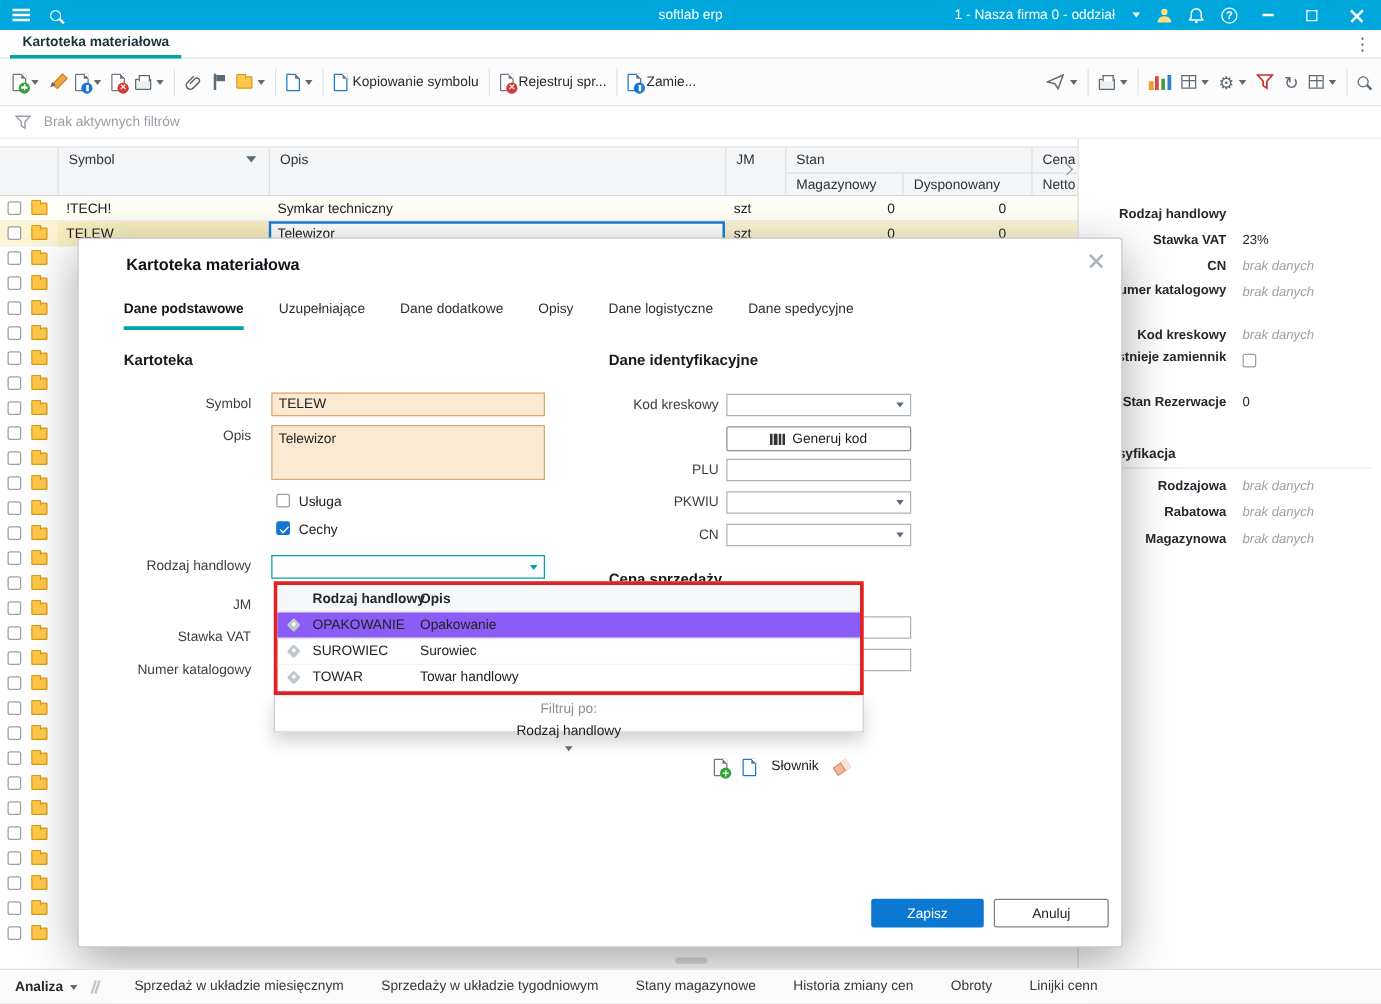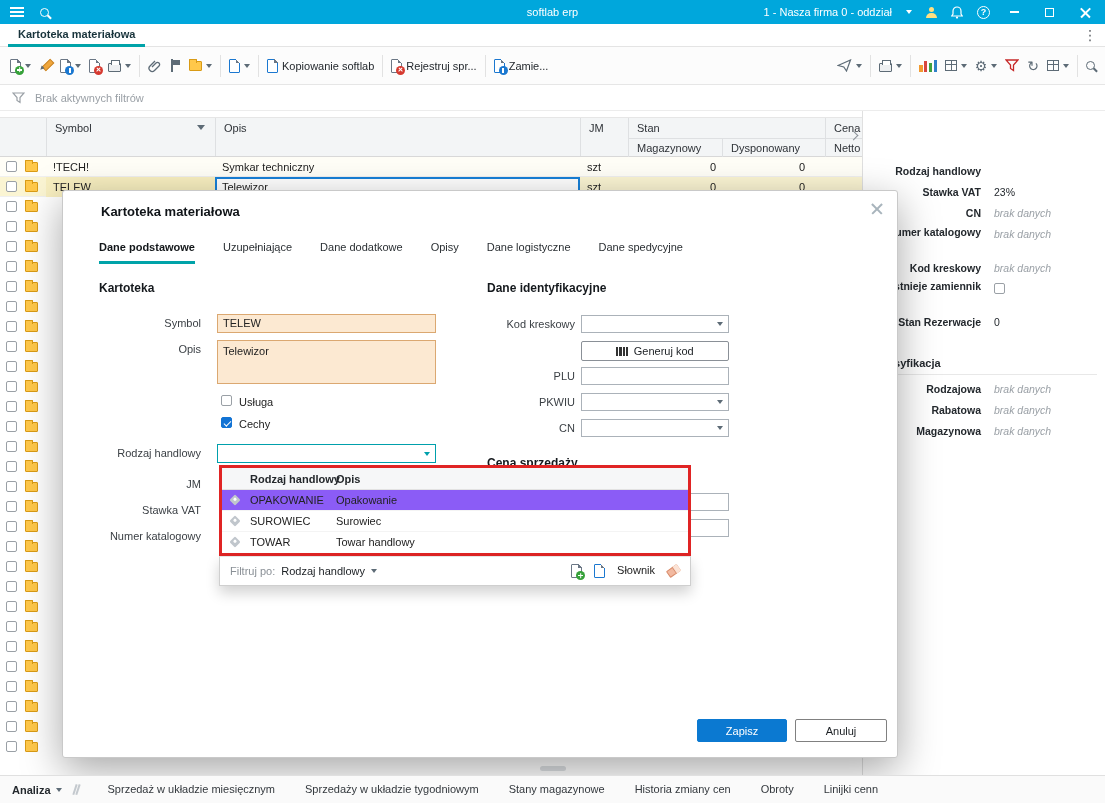--- a/index.html
+++ b/index.html
@@ -150,21 +150,21 @@
   .dd-row { height:21px; position:relative; border-bottom:1px solid #F4F4F4; }
   .dd-row.selected { background:#8b5cf6; }
   .dd-cell-a { position:absolute; left:28px; top:0; line-height:21px; }
   .dd-cell-b { position:absolute; left:114px; top:0; line-height:21px; }
   .dd-head .dd-cell-a, .dd-head .dd-cell-b { line-height:22px; }
   .tagico { position:absolute; left:9px; top:6px; width:8px; height:8px; background:#C0C6CC;
             border-radius:1.5px; transform:rotate(45deg); }
   .tagico::after { content:''; position:absolute; left:2px; top:2px; width:2.5px; height:2.5px;
                    border-radius:50%; background:#fff; }
   .dd-footer { height:30px; background:#fff; border:1px solid #CFCFCF; border-top:1px solid #E6E6E6;
-               box-shadow:0 7px 14px rgba(0,0,0,.18); display:flex; align-items:center; padding:4px 10px; gap:6px; }
+               box-shadow:0 7px 14px rgba(0,0,0,.18); display:flex; align-items:center; padding:4px 10px; gap:6px;flex-direction:column; }
   .eraser { position:relative; width:13px; height:8px; background:#F2B9A0; border:1px solid #D98C6B;
             transform:rotate(-35deg); border-radius:1px; }
   .eraser::after { content:''; position:absolute; right:-1px; top:-1px; width:5px; height:8px; background:#FBE3D6; border-left:1px solid #D98C6B; }
 
   
   .bottombar { position:absolute; left:0; right:0; bottom:0; height:28px; background:#FAFAFA;
                border-top:1px solid #E0E0E0; display:flex; align-items:center; z-index:25; white-space:nowrap; overflow:hidden; }
   .bb-analiza { display:flex; align-items:center; gap:5px; padding:0 12px; font-weight:bold; color:#24292E; }
   .bb-grip { display:flex; gap:2px; margin-right:14px; }
   .bb-grip i { display:block; width:1.5px; height:11px; background:#C4C9CE; transform:rotate(18deg); }
@@ -253,21 +253,21 @@
       <span class="caret"></span>
     </div>
     <div class="tsep"></div>
     <div class="tbtn">
       <span class="doc blue"></span>
       <span class="caret"></span>
     </div>
     <div class="tsep"></div>
     <div class="tbtn">
       <span class="doc blue"></span>
-      <span class="tlabel">Kopiowanie softlab</span>
+      <span class="tlabel">Kopiowanie symbolu</span>
     </div>
     <div class="tsep"></div>
     <div class="tbtn">
       <span class="doc">
           <span class="badge cross"></span>
         </span>
       <span class="tlabel">Rejestruj spr...</span>
     </div>
     <div class="tsep"></div>
     <div class="tbtn">

